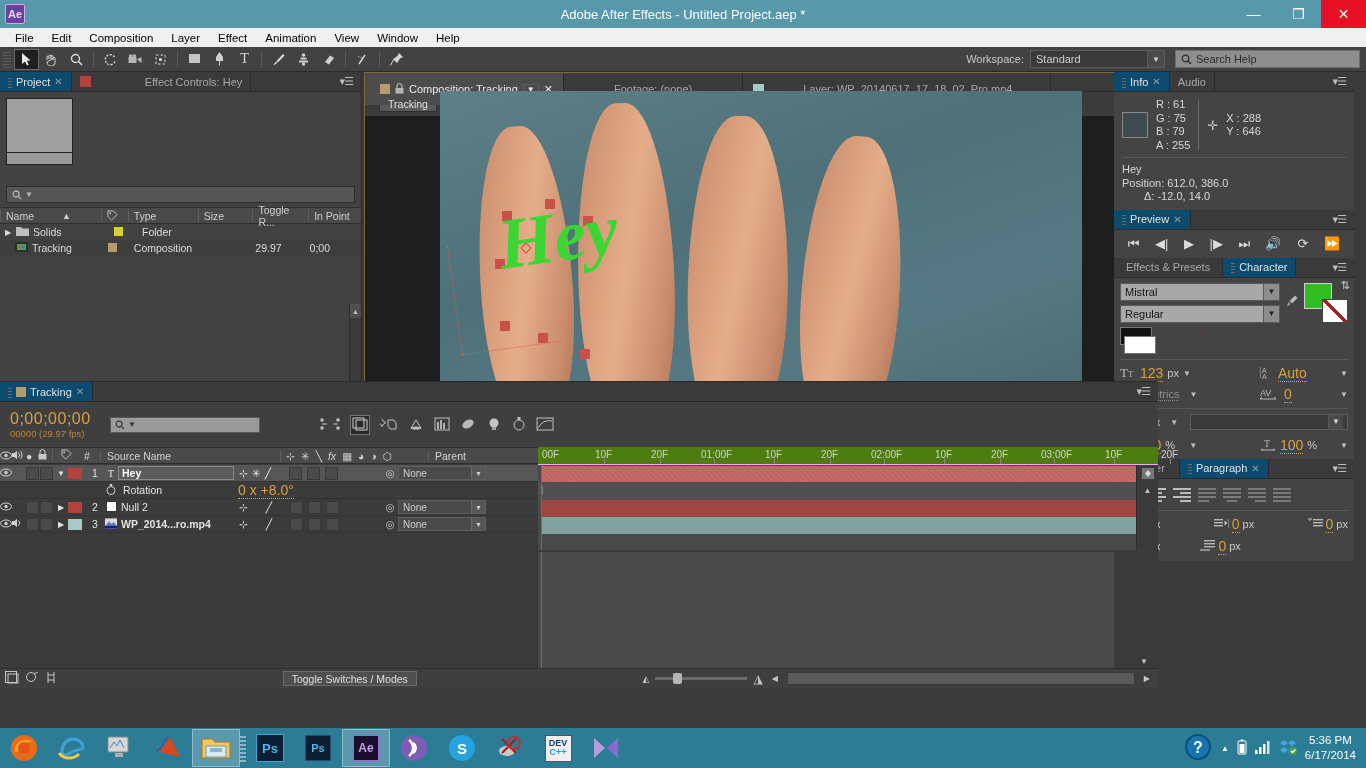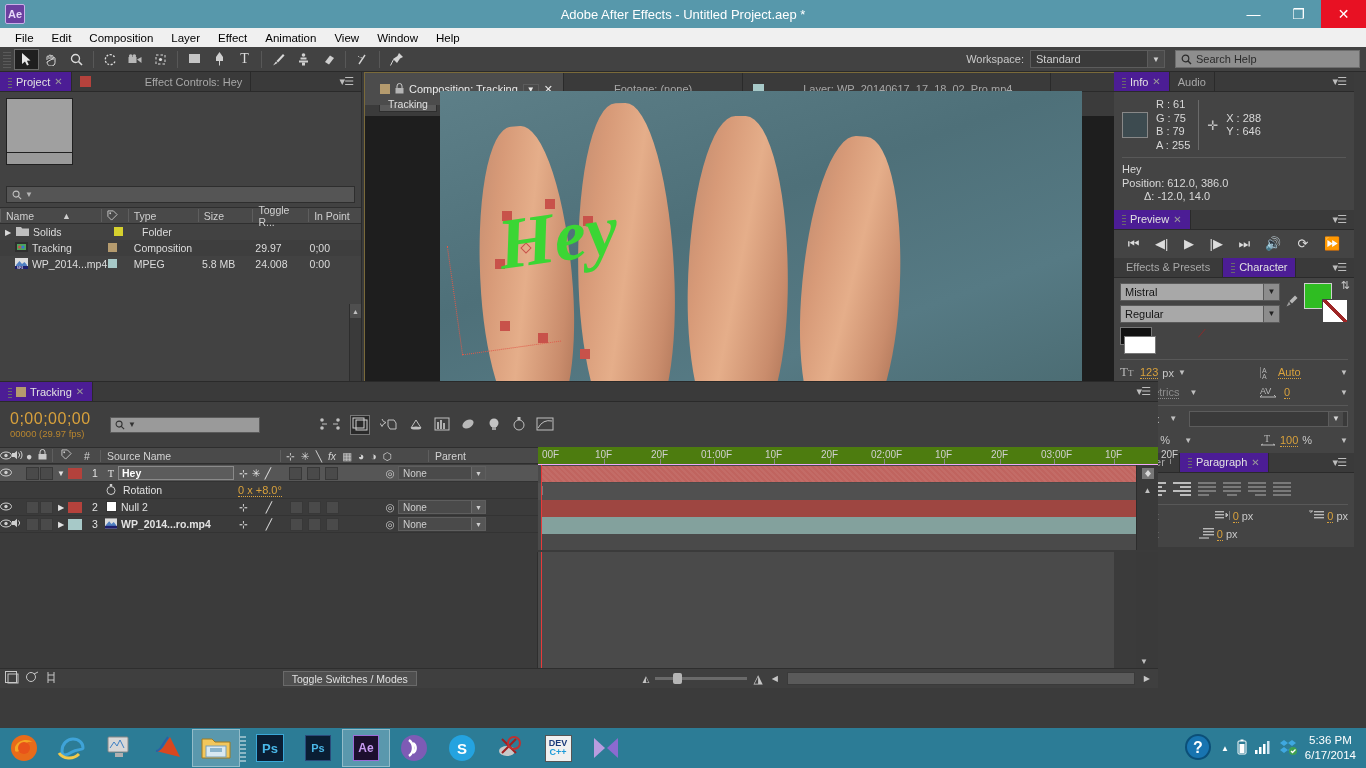--- a/index.html
+++ b/index.html
@@ -55,21 +55,21 @@
   .ws-select .arw { position: absolute; right: 0; top: 0; bottom: 0; width: 17px;
     background: #4a4a4a; border-left: 1px solid #5c5c5c; display:flex; align-items:center; justify-content:center; font-size: 8px; }
   .searchhelp { width: 185px; height: 18px; background: #8e8e8e; border: 1px solid #6d6d6d;
     display: flex; align-items: center; gap: 4px; padding-left: 5px; color: #2b2b2b; font-size: 11px; }
 
   
   .panel-tabbar { height: 20px; background: #3a3a3a; display: flex; align-items: stretch;
     border-bottom: 1px solid #2a2a2a; }
   .ptab { display: flex; align-items: center; gap: 4px; padding: 0 8px; font-size: 11px;
     color: #a8a8a8; background: #3a3a3a; border-right: 1px solid #2a2a2a; }
-  .ptab.active { background: #4c1d95; color: #e2e2e2; }
+  .ptab.active { background: #0c4a6e; color: #e2e2e2; }
   .ptab .x { font-size: 10px; color: #9a9a9a; }
   .ptab .dotgrip { width: 4px; height: 12px;
     background-image: repeating-linear-gradient(0deg,#6a6a6a 0 1px,transparent 1px 3px); }
   .ptab-fill { flex: 1; background: #3a3a3a; display: flex; align-items: center;
     justify-content: flex-end; padding-right: 4px; gap: 4px; }
   .menu-icon { color: #bdbdbd; font-size: 11px; letter-spacing: -1px; }
 
   
   #project-panel { position: absolute; left: 0; top: 72px; width: 362px; bottom: 308px;
     background: #424242; border-right: 1px solid #2a2a2a; }
@@ -123,21 +123,21 @@
   .info-sw { width: 26px; height: 26px; background: #3d4b50; border: 1px solid #888; }
   .info-vals { font-size: 11px; line-height: 13.5px; color: #d8d8d8; }
   .divline { height: 1px; background: #585858; margin: 5px 0; }
   .prev-btns { height: 28px; background: #444; display: flex; align-items: center;
     justify-content: space-around; padding: 0 6px; color: #dcdcdc; font-size: 13px; }
   .char-body { background: #444; padding: 5px 6px; }
   .csel { height: 18px; background: #a8a8a8; border: 1px solid #5a5a5a; color: #141414;
     font-size: 11px; display: flex; align-items: center; padding-left: 4px; position: relative; }
   .csel .arw { position: absolute; right: 0; top: 0; bottom: 0; width: 16px; background: #8d8d8d;
     border-left: 1px solid #5a5a5a; display: flex; align-items: center; justify-content: center; font-size: 8px; color: #222; }
-  .num { color: #d8a13c; border-bottom: 1px dotted #d8a13c; font-size: 11px; }
+  .num { color: #d8a13c; border-bottom: 1px dotted #d8a13c; font-size: 14px; }
   .numgrey { color: #8d8d8d; border-bottom: 1px dotted #8d8d8d; font-size: 11px; }
   .para-body { background: #444; padding: 6px; }
   .align-btn { width: 24px; height: 20px; display: flex; flex-direction: column;
     justify-content: center; gap: 2px; padding: 0 3px; }
   .align-btn i { height: 2px; background: #bdbdbd; display: block; }
   .align-btn.sel { background: #3a3a3a; border: 1px solid #7c7c7c; }
 
   
   #timeline { position: absolute; left: 0; right: 208px; bottom: 40px; height: 307px;
     background: #3b3b3b; border-top: 1px solid #2a2a2a; }
@@ -376,36 +376,20 @@
               <circle cx="4.5" cy="5" r="1.5" fill="#c94c4c"></circle>
               <circle cx="8" cy="5" r="1.5" fill="#3a6fd8"></circle>
             </svg></span>
         <span style="width:85px;padding-left:4px">Tracking</span>
         <span style="width:28px"><i class="swatch" style="background:#b59b6e"></i></span>
         <span style="width:73px">Composition</span>
         <span style="width:57px"></span>
         <span style="width:58px">29.97</span>
         <span style="width:55px">0;00</span>
       </div>
-      <div class="proj-row">
-        <span style="width:16px"></span>
-        <span style="width:13px">
-          <svg width="13" height="11" viewBox="0 0 13 11">
-              <rect x="0" y="0" width="13" height="11" fill="#dcdcdc"></rect>
-              <path d="M1 7 L4.5 3 L7 6 L9.5 4 L12 7 L12 10 L1 10z" fill="#4f7fc2"></path>
-              <rect x="0" y="8" width="13" height="3" fill="#1f1f6e"></rect>
-              <text x="2" y="10.6" font-size="3" fill="#fff">MP4</text>
-            </svg></span>
-        <span style="width:85px;padding-left:4px">WP_2014...mp4</span>
-        <span style="width:28px"><i class="swatch" style="background:#a7c9c8"></i></span>
-        <span style="width:73px">MPEG</span>
-        <span style="width:57px">5.8 MB</span>
-        <span style="width:58px">24.008</span>
-        <span style="width:55px">0:00</span>
-      </div>
     </div>
 
     <div class="proj-scroll">
       <div style="height:14px;background:#4f4f4f;display:flex;align-items:center;justify-content:center;font-size:7px;color:#c0c0c0">▲</div>
     </div>
 
     <div class="proj-foot">
       <span>
         <svg width="15" height="12" viewBox="0 0 15 12">
             <rect x="0" y="1" width="14" height="10" fill="none" stroke="#c8c8c8"></rect>

